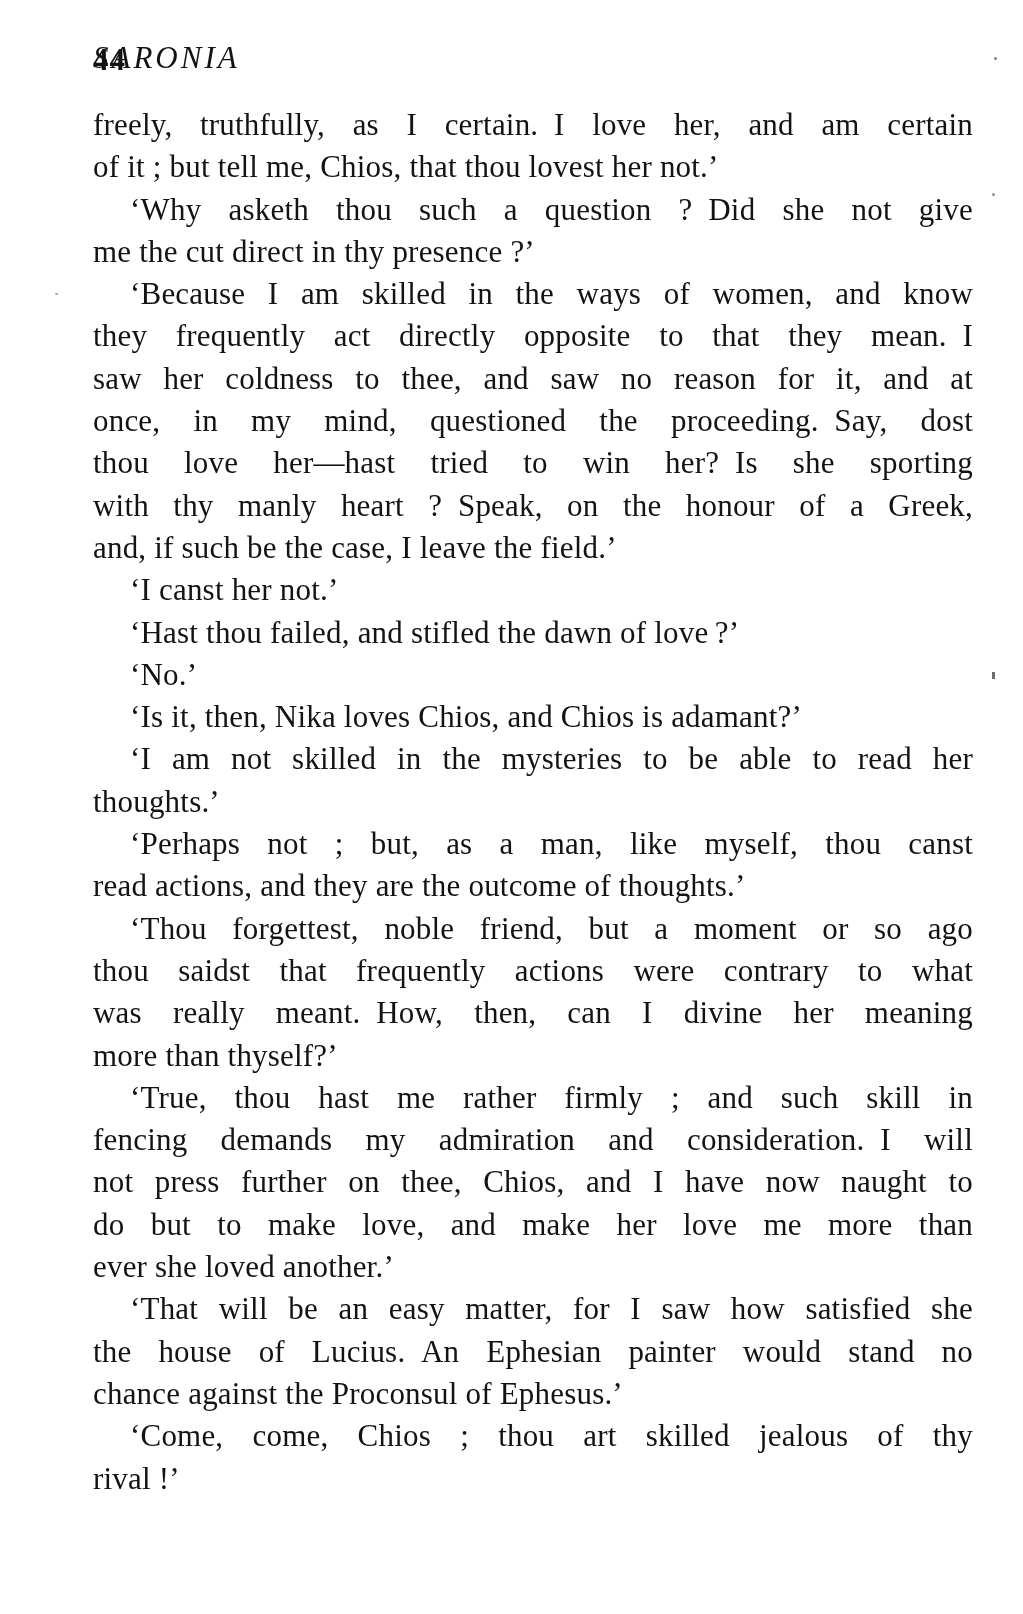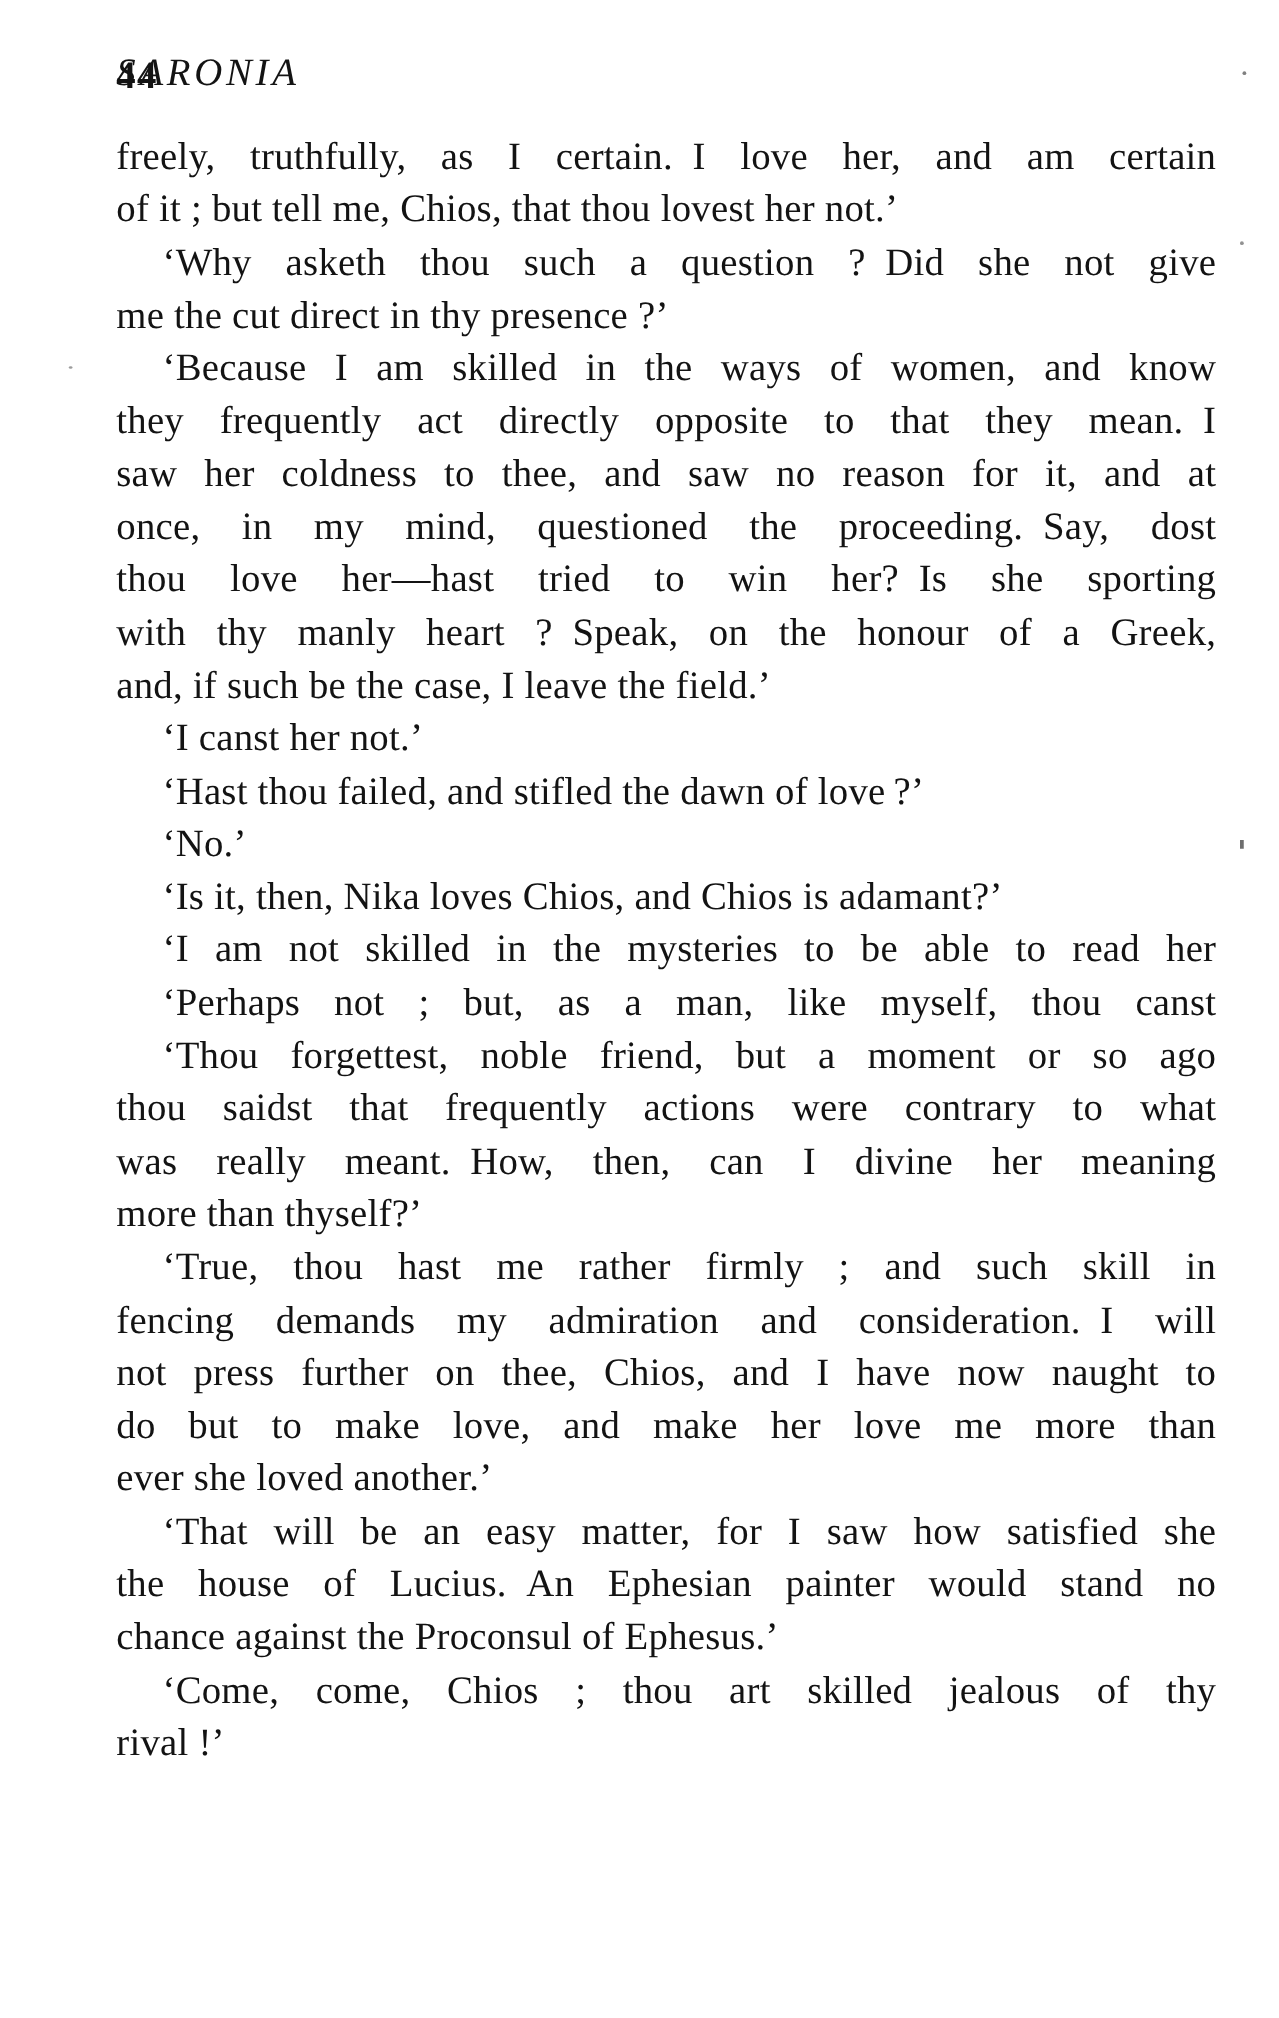--- a/index.html
+++ b/index.html
@@ -84,21 +84,23 @@
       <div class="line j">saw her coldness to thee, and saw no reason for it, and at</div>
       <div class="line j">once, in my mind, questioned the proceeding. Say, dost</div>
       <div class="line j">thou love her—hast tried to win her? Is she sporting</div>
       <div class="line j">with thy manly heart ? Speak, on the honour of a Greek,</div>
       <div class="line">and, if such be the case, I leave the field.’</div>
       <div class="line ind">‘I canst her not.’</div>
       <div class="line ind">‘Hast thou failed, and stifled the dawn of love ?’</div>
       <div class="line ind">‘No.’</div>
       <div class="line ind">‘Is it, then, Nika loves Chios, and Chios is adamant?’</div>
       <div class="line j ind">‘I am not skilled in the mysteries to be able to read her</div>
+      <div class="line">thoughts.’</div>
       <div class="line j ind">‘Perhaps not ; but, as a man, like myself, thou canst</div>
+      <div class="line">read actions, and they are the outcome of thoughts.’</div>
       <div class="line j ind">‘Thou forgettest, noble friend, but a moment or so ago</div>
       <div class="line j">thou saidst that frequently actions were contrary to what</div>
       <div class="line j">was really meant. How, then, can I divine her meaning</div>
       <div class="line">more than thyself?’</div>
       <div class="line j ind">‘True, thou hast me rather firmly ; and such skill in</div>
       <div class="line j">fencing demands my admiration and consideration. I will</div>
       <div class="line j">not press further on thee, Chios, and I have now naught to</div>
       <div class="line j">do but to make love, and make her love me more than</div>
       <div class="line">ever she loved another.’</div>
       <div class="line j ind">‘That will be an easy matter, for I saw how satisfied she</div>

